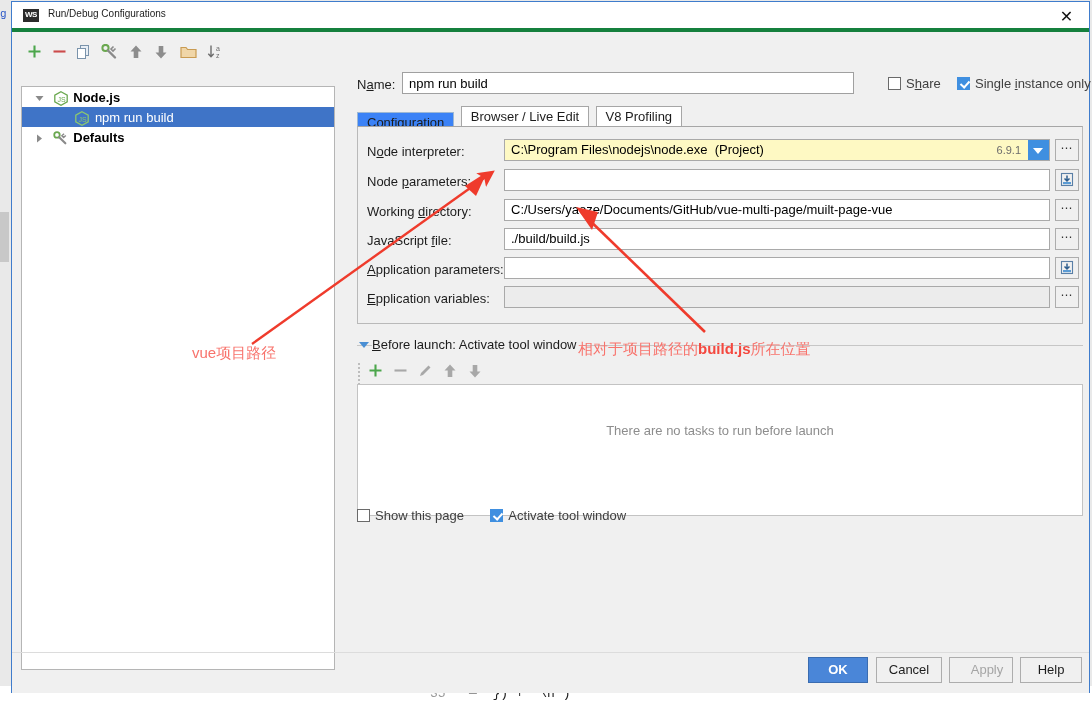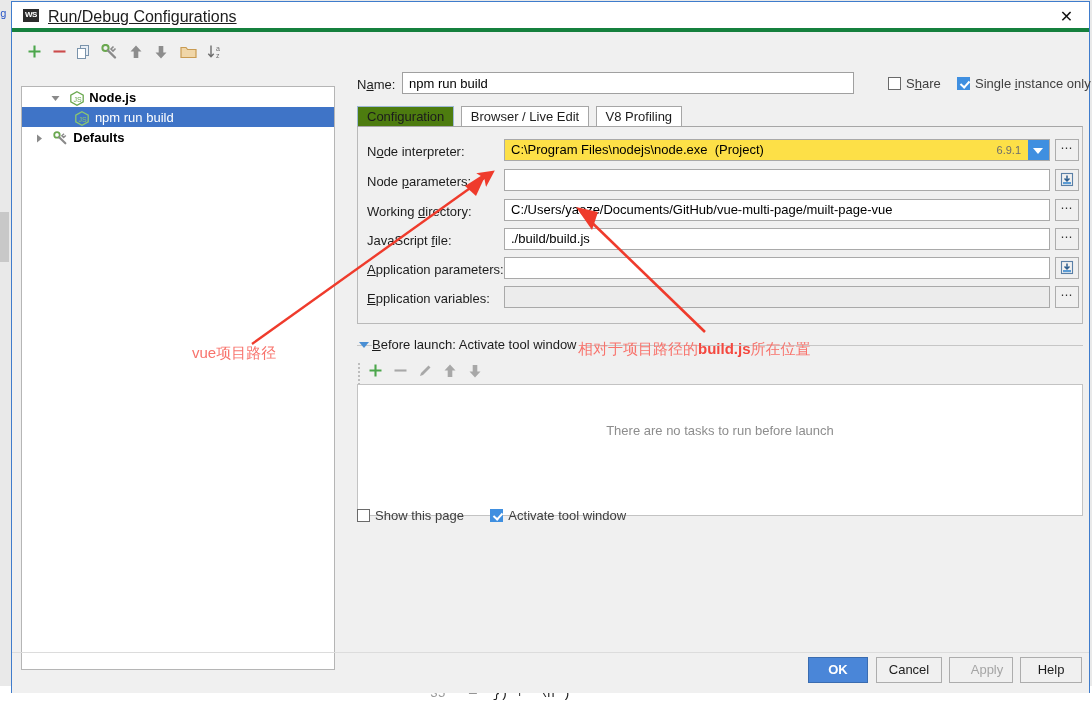--- a/index.html
+++ b/index.html
@@ -76,23 +76,22 @@
     line-height: 11px;
     text-align: center;
     letter-spacing: -0.5px;
     border-bottom: 3px solid #ffffff;
     box-sizing: border-box;
     font-family: "Liberation Sans", sans-serif;
   }
   .title-text {
     position: absolute;
     left: 36px; top: 6px;
-    font-size: 16px;
+    font-size: 10px;
     color: #1c1c1c;
-    text-decoration: underline;
   }
   .close-btn {
     position: absolute;
     right: 0px; top: 0px;
     width: 45px; height: 29px;
     text-align: center;
     line-height: 29px;
     font-size: 16px;
     color: #111111;
     cursor: pointer;
@@ -219,21 +218,21 @@
     font-size: 13px;
     color: #1c1c1c;
     border: 1px solid #a6a6a6;
     border-bottom: none;
     background: #ffffff;
     box-sizing: border-box;
     margin-right: 2px;
     cursor: pointer;
     vertical-align: top;
   }
-  .tab.active { background: #4d7c0f; border-color: #9db8d4; }
+  .tab.active { background: #3b82f6; border-color: #9db8d4; margin-top: 6px; }
 
   .tab-content {
     position: absolute;
     left: 345px; top: 94px;
     width: 726px; height: 198px;
     background: #f0f0f0;
     border: 1px solid #b9b9b9;
     border-top-color: #a6a6a6;
     box-sizing: border-box;
   }
@@ -286,21 +285,21 @@
     box-sizing: border-box;
     cursor: pointer;
   }
   .macro-btn svg { display: block; margin: 2px auto 0; }
 
   .interp-combo {
     position: absolute;
     left: 146px; top: 0px;
     width: 546px; height: 22px;
     border: 1px solid #a9a9a9;
-    background: #fde047;
+    background: #fef9c3;
     box-sizing: border-box;
     overflow: hidden;
   }
   .interp-text {
     position: absolute;
     left: 6px; top: 2px;
     font-size: 13px; color: #000000;
     white-space: nowrap;
   }
   .interp-ver {
@@ -501,21 +500,21 @@
         <div class="tb-icon" style="left:184px">
           <svg width="17" height="16" viewBox="0 0 17 16">
             <path d="M4 1.5 V12.5 M1.3 9.8 L4 12.8 L6.7 9.8" fill="none" stroke="#6d6d6d" stroke-width="1.4"></path>
             <text x="9" y="7" font-size="7" fill="#6d6d6d" font-family="Liberation Sans">a</text>
             <text x="9" y="14" font-size="7" fill="#6d6d6d" font-family="Liberation Sans">z</text>
           </svg>
         </div>
       </div>
 
       <div class="tree-panel">
-        <div class="tree-row" style="padding-left:24px;">
+        <div class="tree-row" style="padding-left:8px;">
           <span class="tw">
             <svg width="9" height="9" viewBox="0 0 9 9">
                 <path d="M0.5 2 L8.5 2 L4.5 7 Z" fill="#8a8a8a"></path>
               </svg>
           </span>
           <span class="tree-ico">
             <svg width="14" height="15" viewBox="0 0 14 15">
               <path d="M7 0.7 L13.2 4.1 v6.8 L7 14.3 L0.8 10.9 V4.1 Z" fill="none" stroke="#6aa84f" stroke-width="1.3"></path>
               <text x="3.5" y="10.5" font-size="7" fill="#6aa84f" font-family="Liberation Sans">JS</text>
             </svg>

